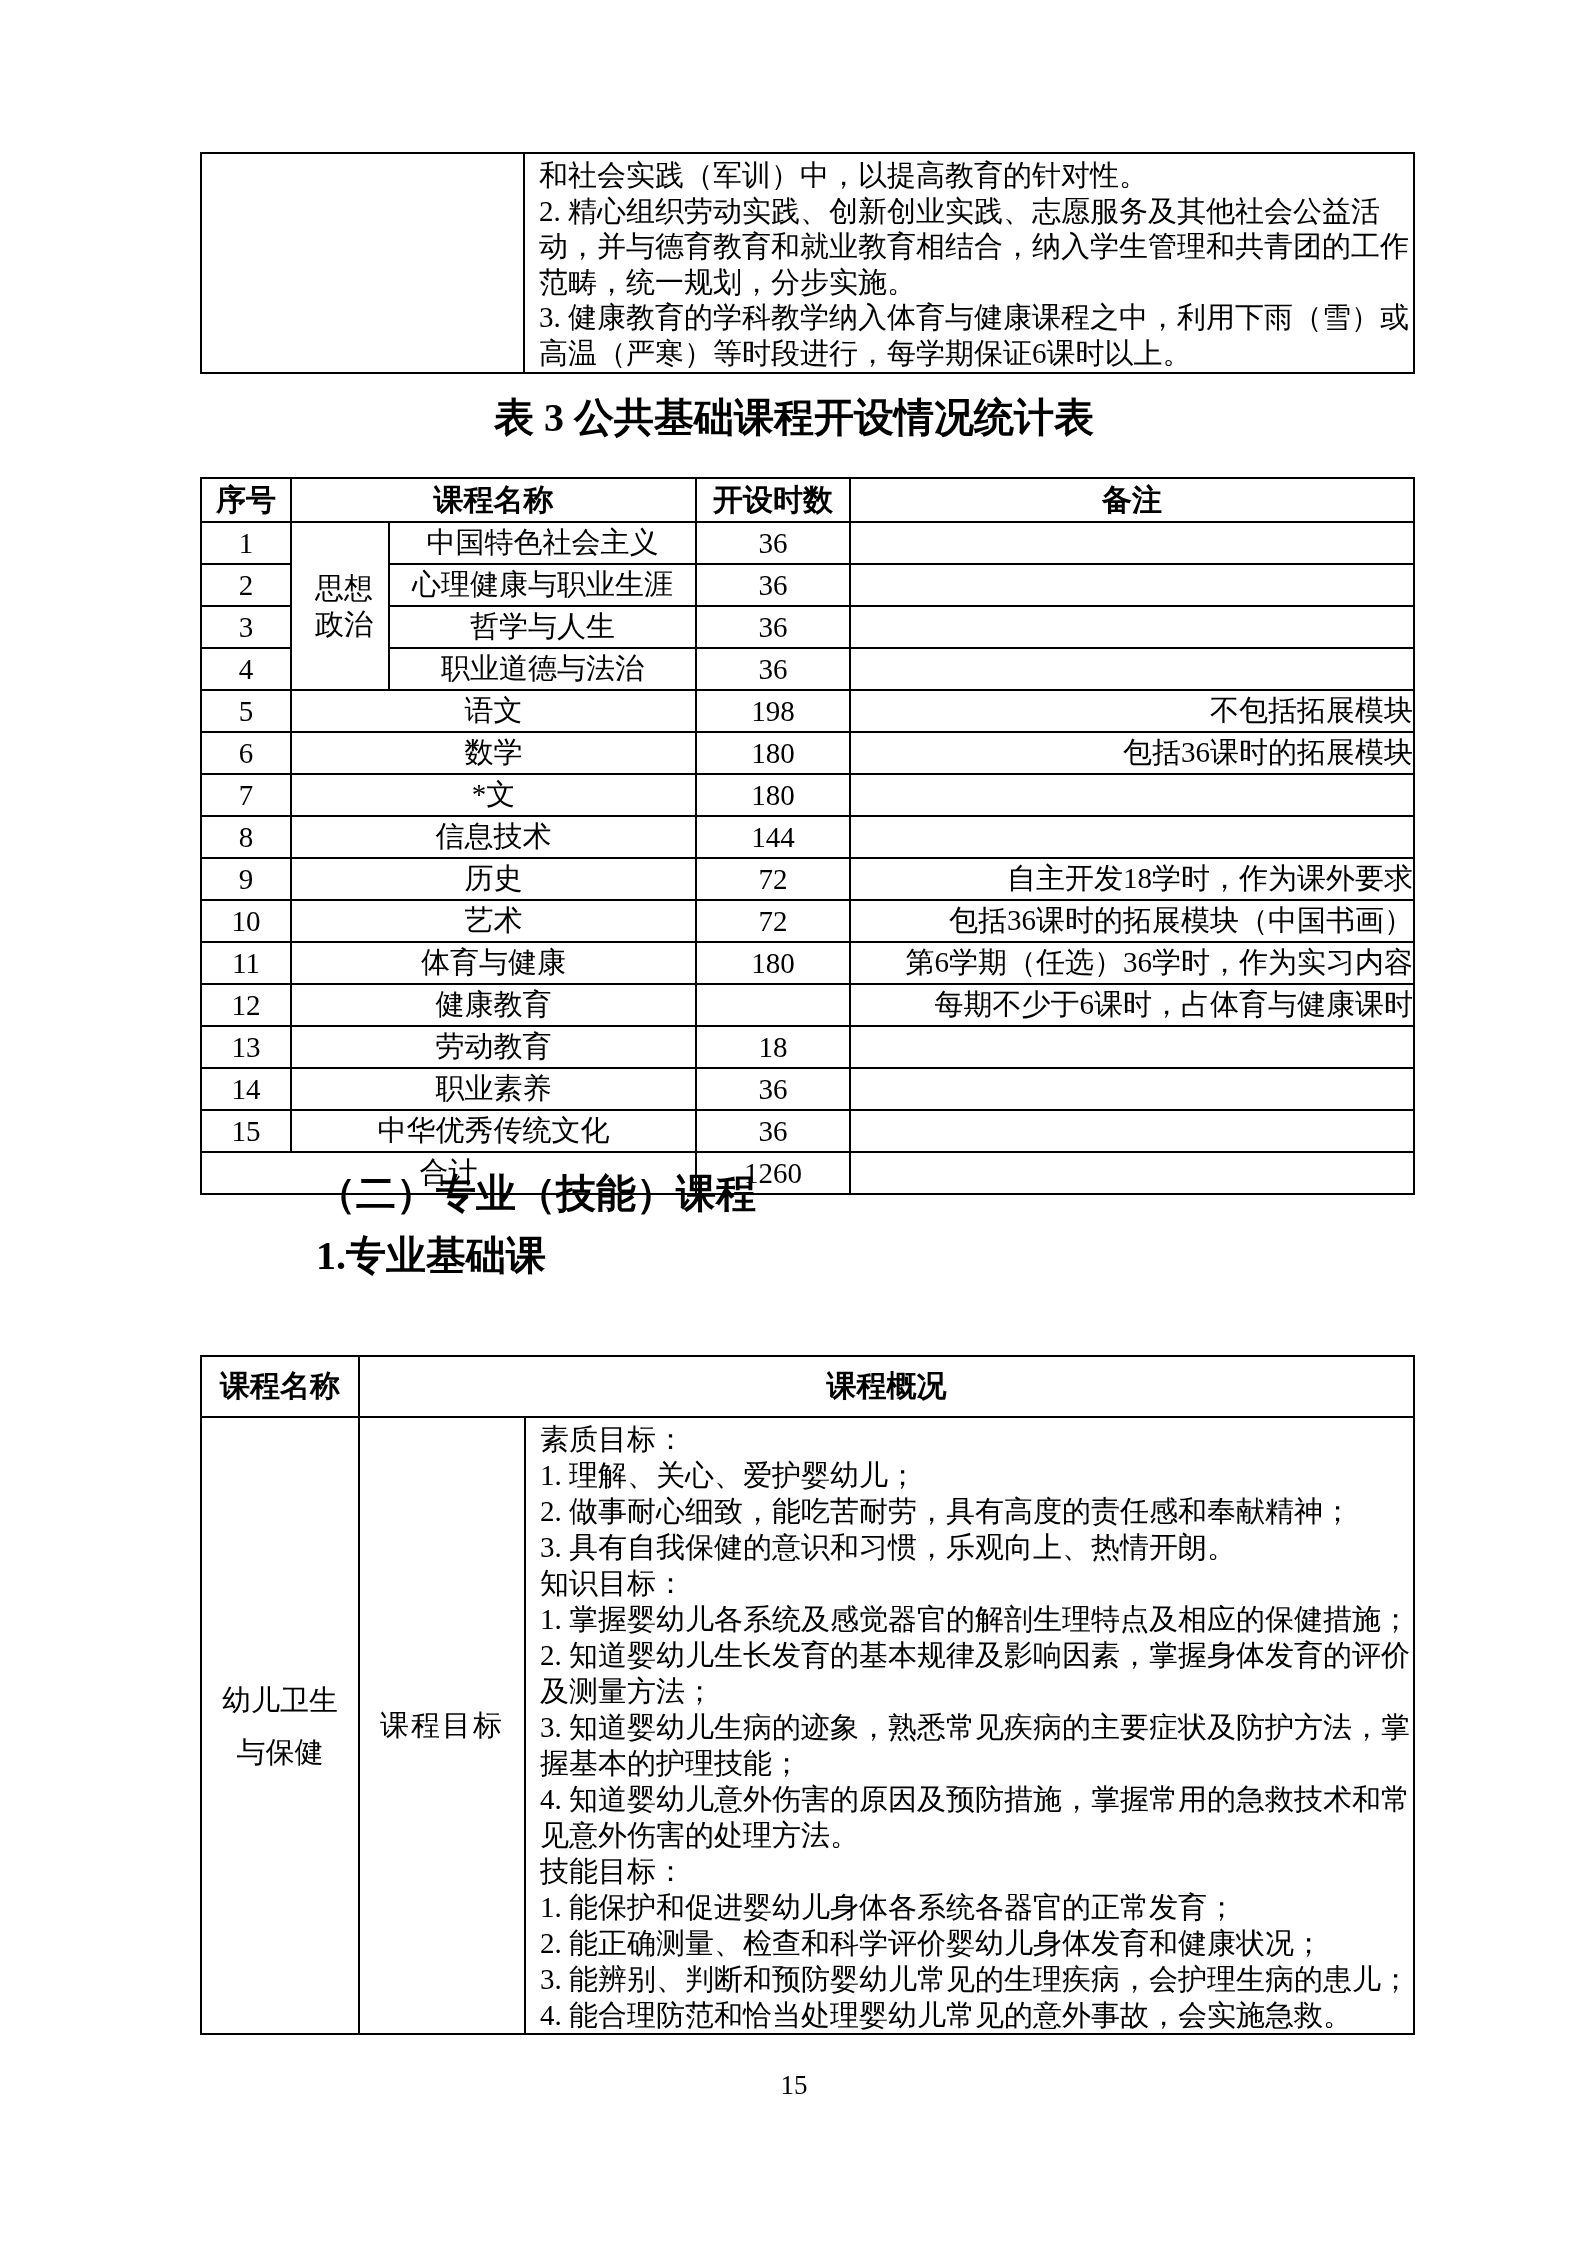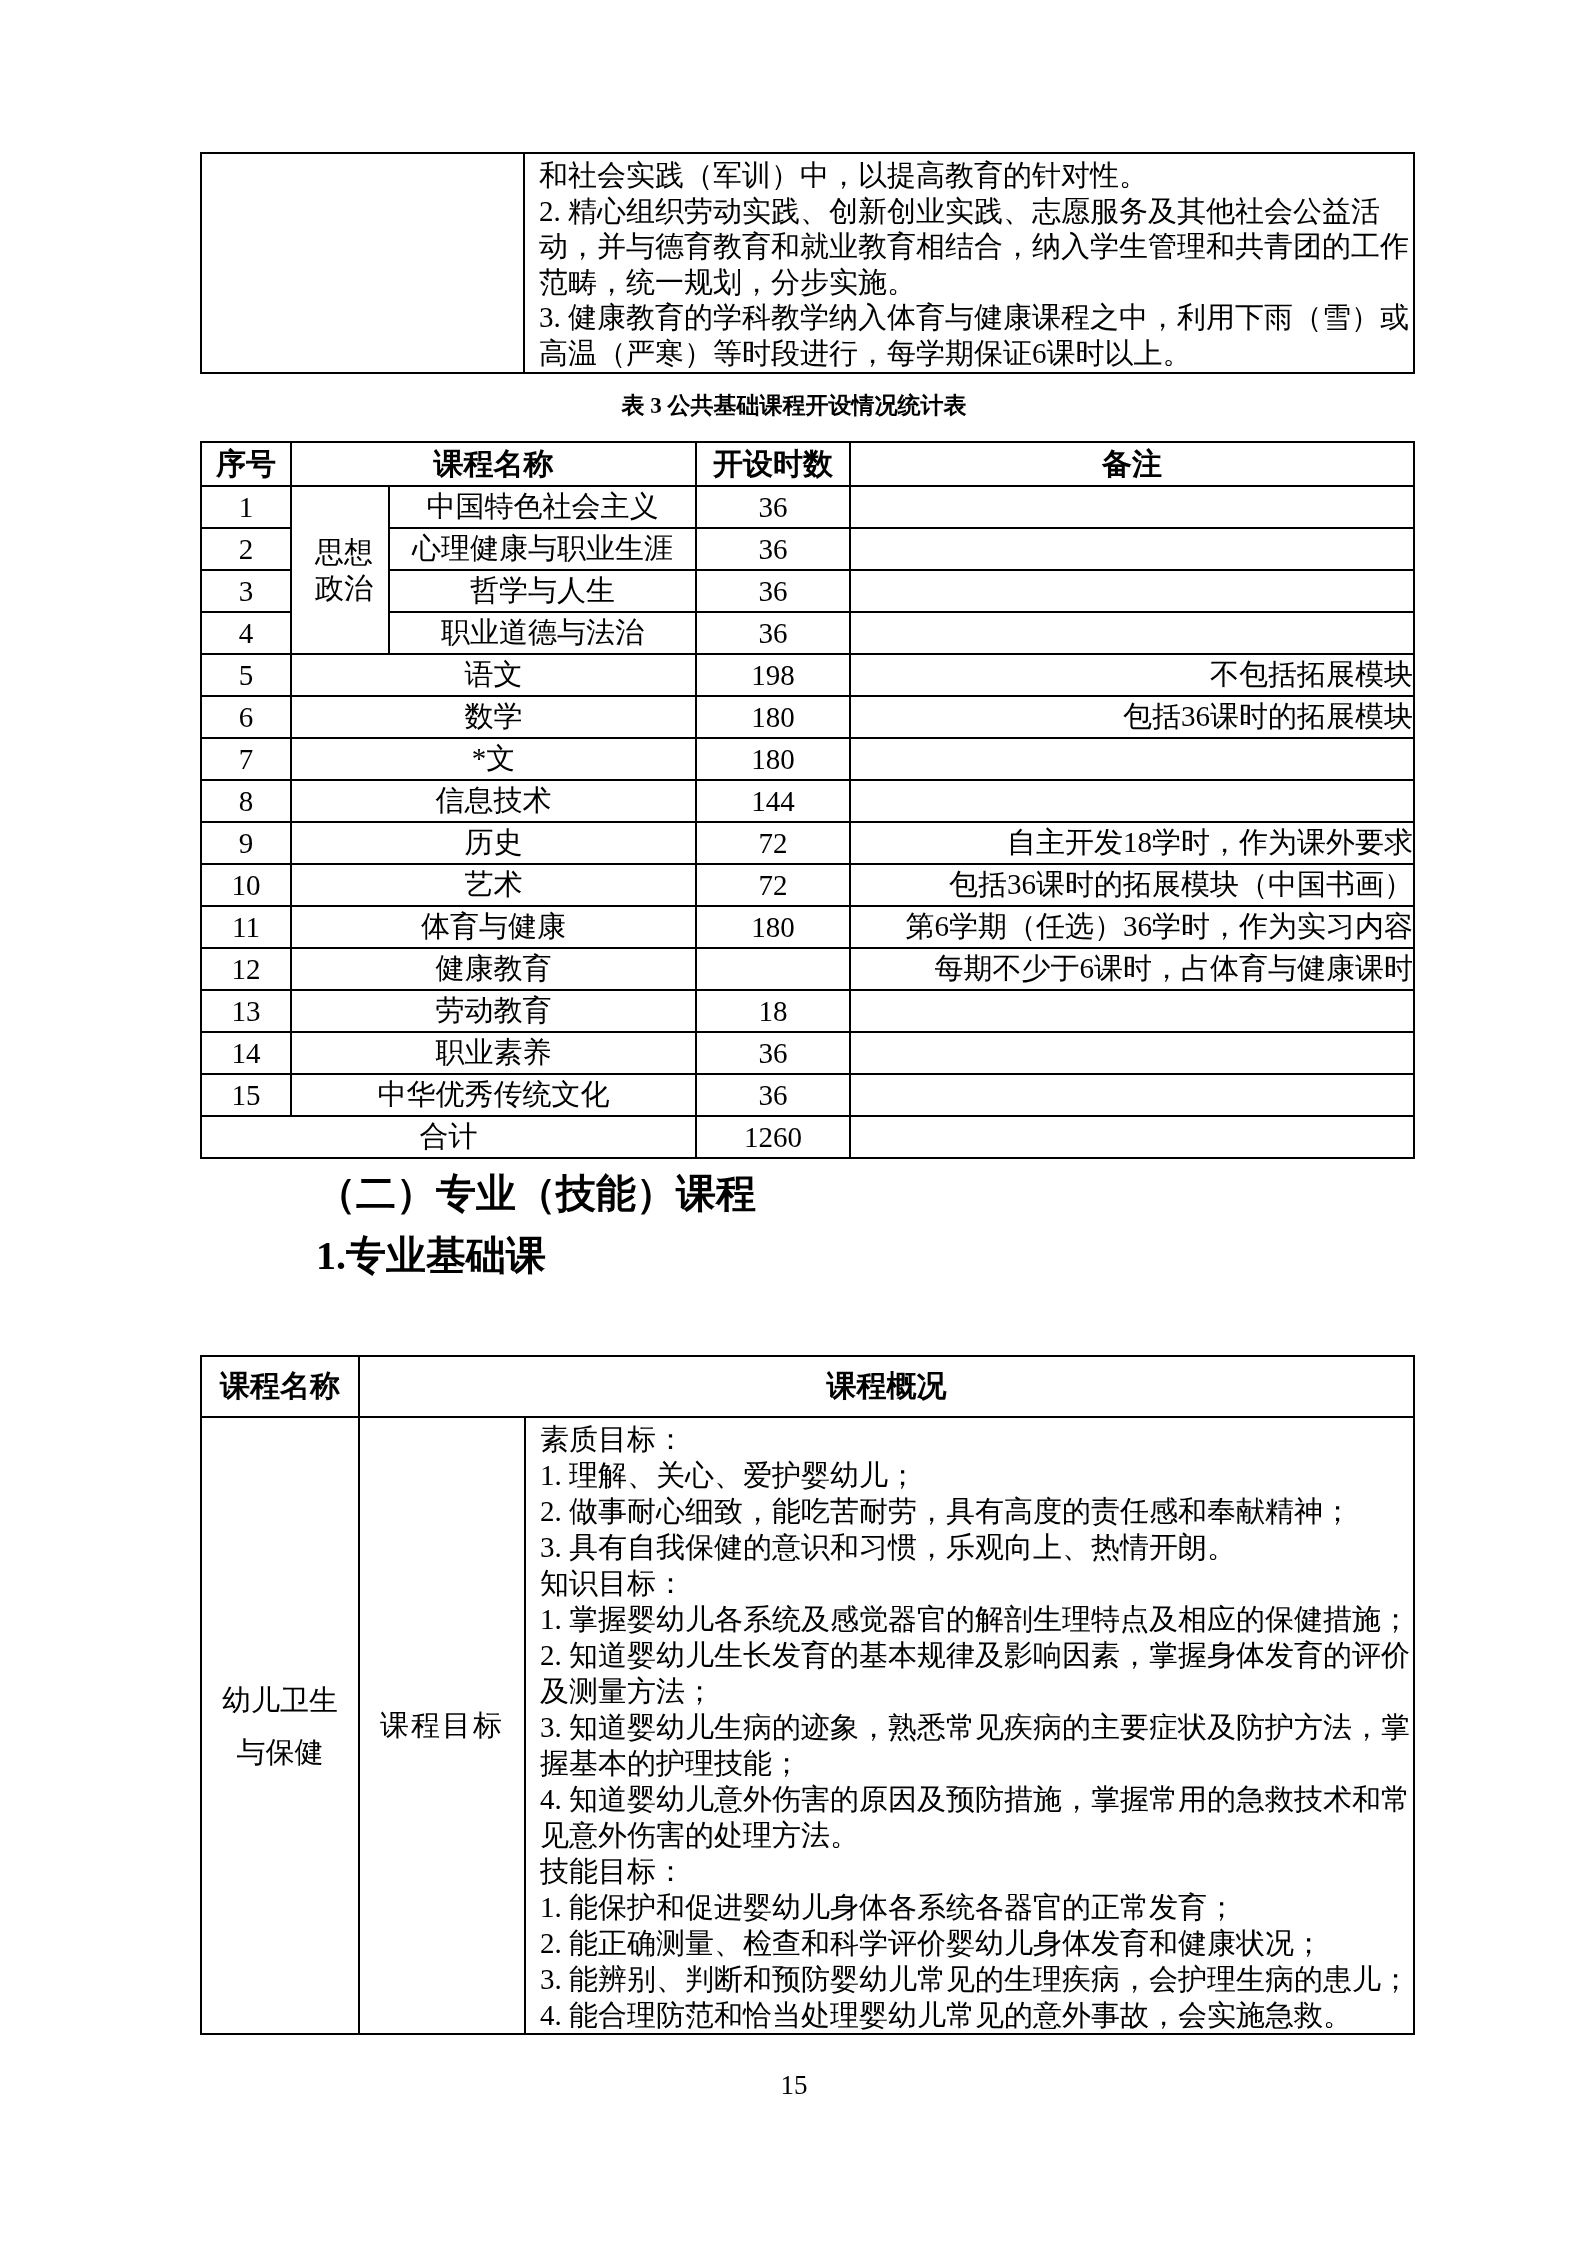--- a/index.html
+++ b/index.html
@@ -13,34 +13,34 @@
     text-align:center; vertical-align:middle; padding:0; overflow:hidden;
   }
   .t th { font-weight:bold; font-size:30px; }
   .ln { white-space:nowrap; }
 
   
   .cont { left:200px; top:152px; width:1213px; height:218px; }
   .cont .txt { text-align:left; vertical-align:top; padding:4px 0 0 14px; line-height:35.6px;border-radius:8px; }
 
   
-  .t3 { left:200px; top:441px; width:1213px; }
+  .t3 { left:200px; top:477px; width:1213px; }
   .t3 th { height:42px; }
   .t3 td { height:34px; }
   .t3 td.remark { text-align:right; padding-left:9px;margin-top:16px; }
   .t3 .group-cell div { line-height:36px;margin-left:8px; }
 
   
   .t4 { left:200px; top:1355px; width:1213px; }
   .t4 th { height:59px; }
   .t4 .course { line-height:52px; }
   .t4 .label-cell { letter-spacing:2px;margin-left:48px; }
   .t4 .content { text-align:left; vertical-align:top; padding:3px 0 0 14px; line-height:36px; height:611px; }
 
-  .tbl-title { position:absolute; left:0; width:100%; text-align:center; font-weight:bold; font-size:23px; white-space:nowrap; }
+  .tbl-title { position:absolute; left:0; width:100%; text-align:center; font-weight:bold; font-size:40px; white-space:nowrap; }
   .t3-title { top:390px; }
   .t4-title { top:1291px; }
   .heading { position:absolute; font-weight:bold; font-size:40px; white-space:nowrap; }
   .h-section { left:316px; top:1166px; }
   .h-sub { left:302px; top:1228px;margin-left:14px; }
   .pageno { position:absolute; top:2070px; left:0; width:100%; text-align:center; font-size:27px; }
 </style>
 </head>
 <body>
 

